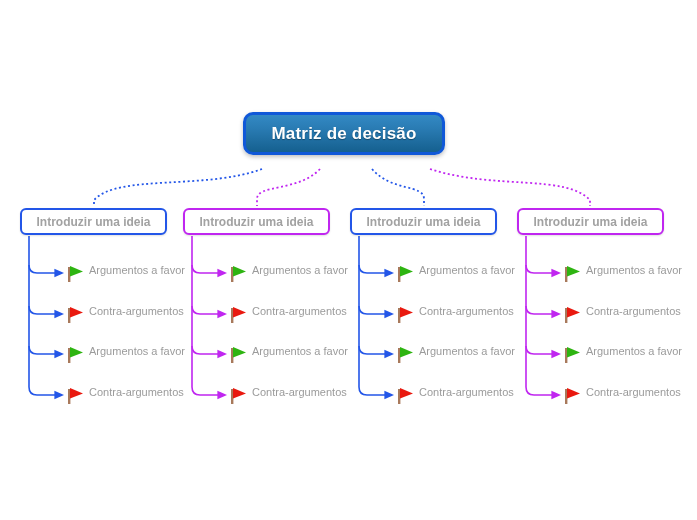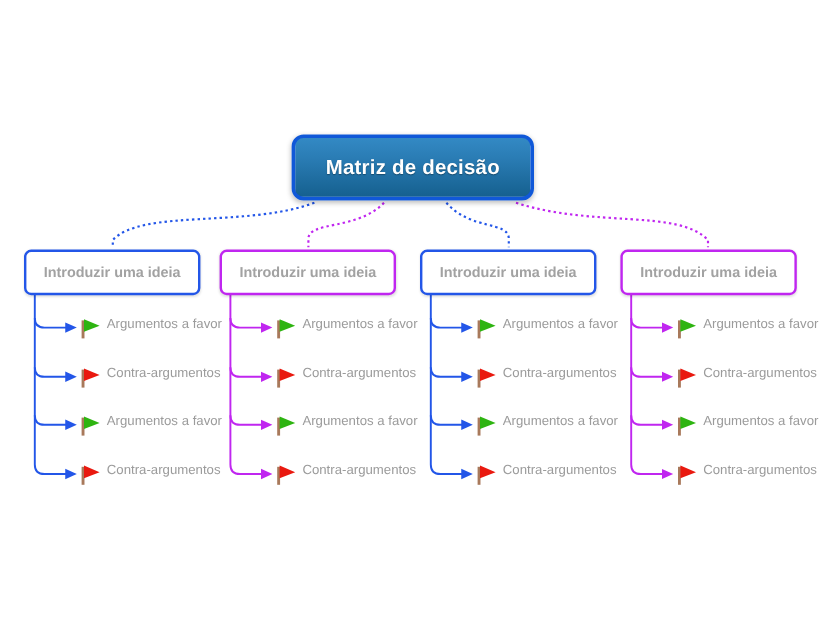--- a/index.html
+++ b/index.html
@@ -5,37 +5,37 @@
   html,body{margin:0;padding:0;background:#ffffff;}
   body{
     width:697px;height:520px;position:relative;overflow:hidden;
     font-family:"Liberation Sans", sans-serif;
   }
   .canvas{position:absolute;inset:0;background:#ffffff;}
   svg.overlay{position:absolute;left:0;top:0;pointer-events:none;}
 
   
   .root-node{
-    position:absolute;left:243px;top:112px;width:202px;height:55px;
+    position:absolute;left:243px;top:112px;width:202px;height:43px;
     box-sizing:border-box;
     border:3px solid #1058d8;border-radius:10px;
     background:linear-gradient(to bottom,#3389c4 0%,#2a7cb4 35%,#15608f 100%);
     display:flex;align-items:center;justify-content:center;
     box-shadow:0 2px 4px rgba(0,0,0,0.25);
     cursor:pointer;
   }
   .root-node span{
     color:#ffffff;font-weight:bold;font-size:17px;letter-spacing:0.2px;
     text-shadow:0 1px 1px rgba(0,0,0,0.35);
   }
 
   
   .branch{position:absolute;top:208px;width:170px;height:260px;}
   .idea-node{
-    position:absolute;left:0;top:0;width:147px;height:38px;
+    position:absolute;left:0;top:0;width:147px;height:27px;
     box-sizing:border-box;background:#ffffff;border-radius:6px;
     display:flex;align-items:center;justify-content:center;
     box-shadow:0 1px 2px rgba(0,0,0,0.12);
     cursor:pointer;
   }
   .idea-node span{color:#a2a2a2;font-weight:bold;font-size:12px;white-space:nowrap;}
   .branch.blue    .idea-node{border:2px solid #2356e8;}
   .branch.magenta .idea-node{border:2px solid #c026f0;}
 
   .item{

